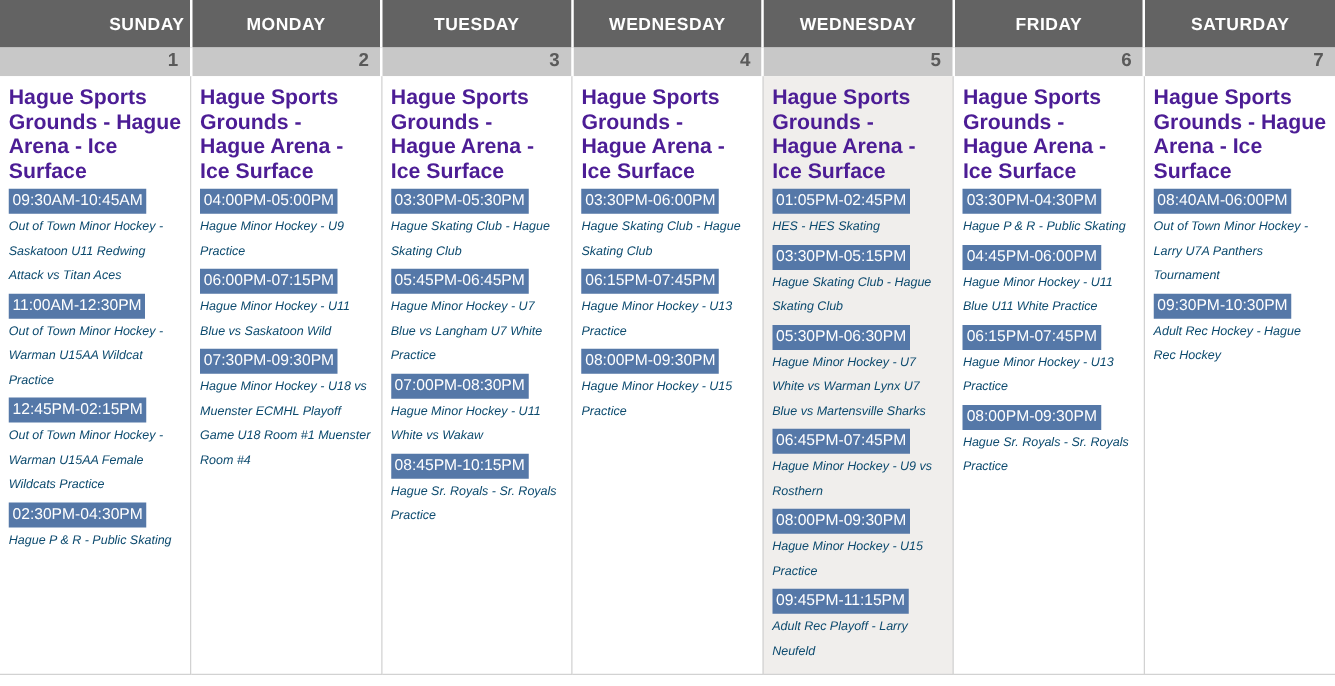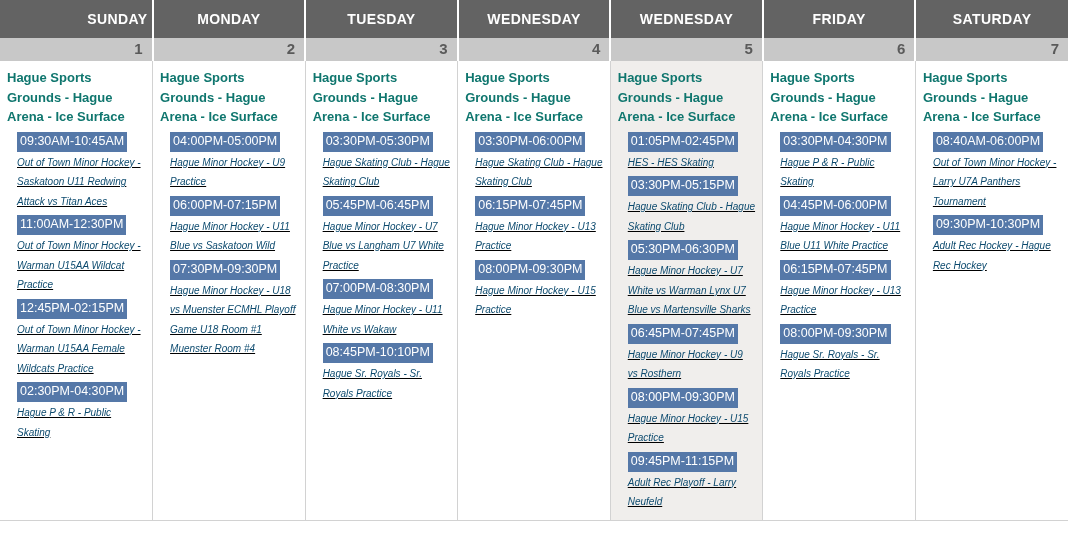--- a/index.html
+++ b/index.html
@@ -65,28 +65,28 @@
     border-bottom: 1px solid #d2d2d2;
     border-top: 0;
     padding: 7px 7px 6px 7px;
     height: 444px;
   }
   .daycell:first-child { border-left: 0; }
   .daycell:last-child  { border-right: 0; }
   .daycell.today { background: #f0eeec; }
 
   .venue {
-    color: #0f766e;
-    font-size: 13px;
+    color: #4c1d95;
+    font-size: 17px;
     font-weight: bold;
     line-height: 19.5px;
     margin: 0 0 3px 0;
   }
 
-  .event { margin: 0 0 1px 10px; text-decoration: underline; }
+  .event { margin: 0 0 1px 0; }
 
   .time-badge {
     display: inline-block;
     background: #5578a8;
     color: #ffffff;
     font-size: 12.5px;
     font-weight: normal;
     line-height: 17px;
     padding: 1px 3px 2px 3px;
     margin: 2px 0 1px 0;
@@ -138,21 +138,21 @@
           <div class="venue">Hague Sports Grounds - Hague Arena - Ice Surface</div>
           <div class="event"><div class="time-badge">04:00PM-05:00PM</div><div class="desc">Hague Minor Hockey - U9 Practice</div></div>
           <div class="event"><div class="time-badge">06:00PM-07:15PM</div><div class="desc">Hague Minor Hockey - U11 Blue vs Saskatoon Wild</div></div>
           <div class="event"><div class="time-badge">07:30PM-09:30PM</div><div class="desc">Hague Minor Hockey - U18 vs Muenster ECMHL Playoff Game U18 Room #1 Muenster Room #4</div></div>
         </td>
         <td class="daycell">
           <div class="venue">Hague Sports Grounds - Hague Arena - Ice Surface</div>
           <div class="event"><div class="time-badge">03:30PM-05:30PM</div><div class="desc">Hague Skating Club - Hague Skating Club</div></div>
           <div class="event"><div class="time-badge">05:45PM-06:45PM</div><div class="desc">Hague Minor Hockey - U7 Blue vs Langham U7 White Practice</div></div>
           <div class="event"><div class="time-badge">07:00PM-08:30PM</div><div class="desc">Hague Minor Hockey - U11 White vs Wakaw</div></div>
-          <div class="event"><div class="time-badge">08:45PM-10:10PM</div><div class="desc">Hague Sr. Royals - Sr. Royals Practice</div></div>
+          <div class="event"><div class="time-badge">08:45PM-10:15PM</div><div class="desc">Hague Sr. Royals - Sr. Royals Practice</div></div>
         </td>
         <td class="daycell">
           <div class="venue">Hague Sports Grounds - Hague Arena - Ice Surface</div>
           <div class="event"><div class="time-badge">03:30PM-06:00PM</div><div class="desc">Hague Skating Club - Hague Skating Club</div></div>
           <div class="event"><div class="time-badge">06:15PM-07:45PM</div><div class="desc">Hague Minor Hockey - U13 Practice</div></div>
           <div class="event"><div class="time-badge">08:00PM-09:30PM</div><div class="desc">Hague Minor Hockey - U15 Practice</div></div>
         </td>
         <td class="daycell today">
           <div class="venue">Hague Sports Grounds - Hague Arena - Ice Surface</div>
           <div class="event"><div class="time-badge">01:05PM-02:45PM</div><div class="desc">HES - HES Skating</div></div>

